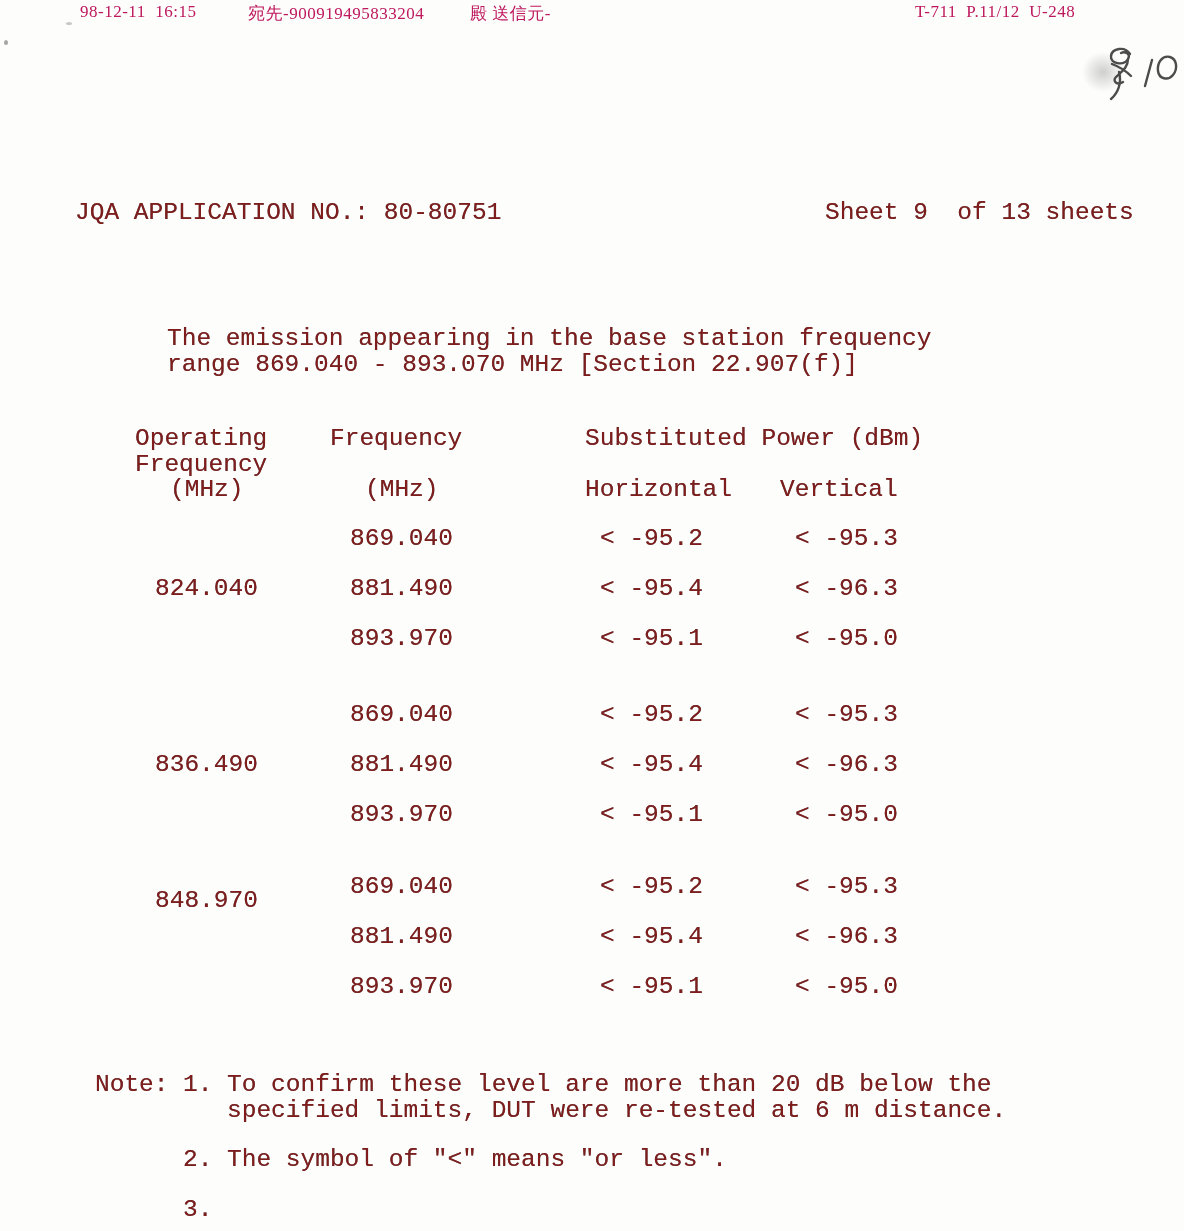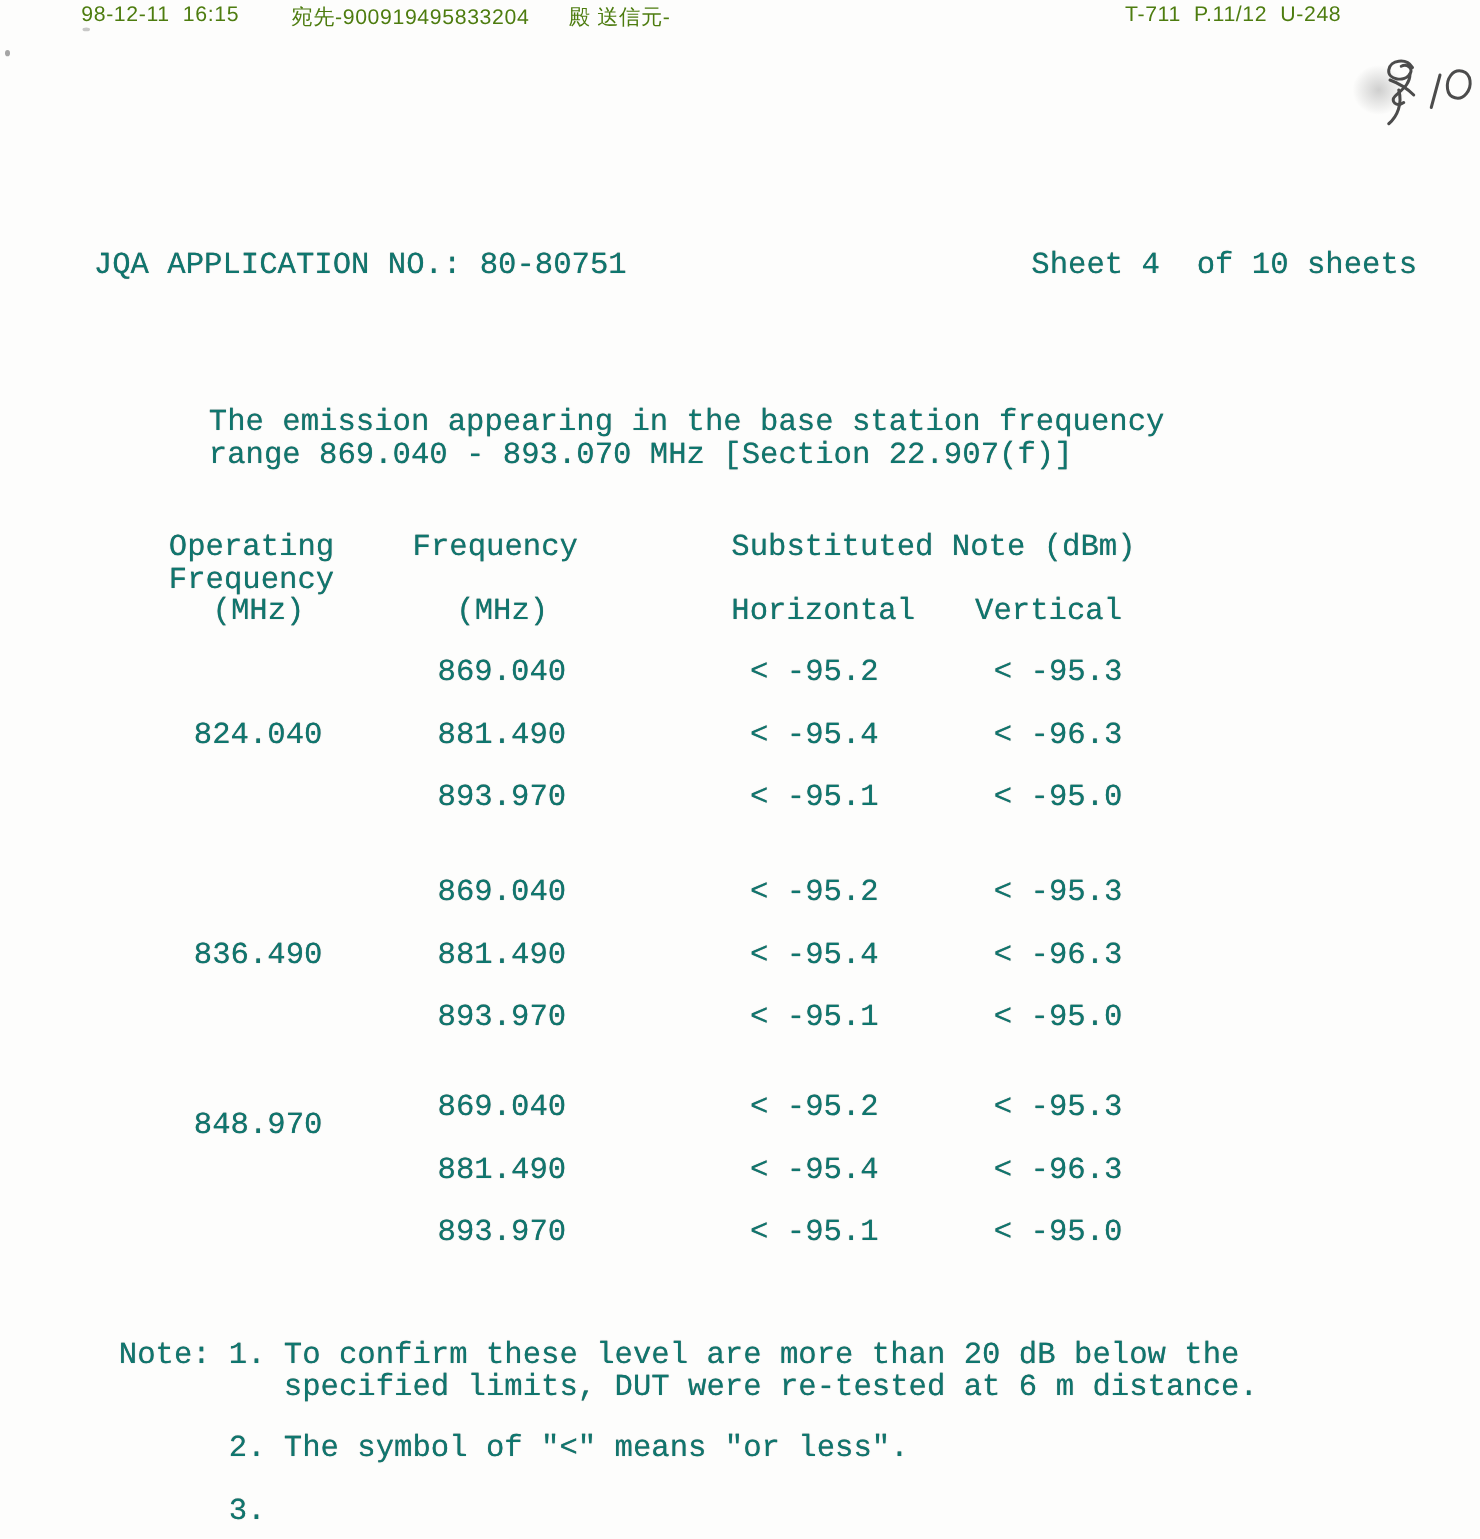--- a/index.html
+++ b/index.html
@@ -9,33 +9,34 @@
     background:#fdfdfc;
     overflow:hidden;
     font-family:"Liberation Mono",monospace;
   }
   
   .t{
     position:absolute;
     font-family:"Liberation Mono",monospace;
     font-size:24.5px;
     line-height:1.05;
-    color:#0f766e;
+    color:#7f1d1d;
     white-space:pre;
     text-shadow:0 0 .55px rgba(62,62,62,.75);
   }
   
   .fax{
     position:absolute;
     top:2px;
-    font-family:Liberation Sans, sans-serif;
+    font-family:Liberation Serif, serif;
     font-size:17px;
-    color:#4d7c0f;
+    color:#be185d;
     white-space:pre;
     letter-spacing:.5px;
+    margin-left:15px;
   }
   .logo-wrap{position:absolute;left:25px;top:124px;width:210px;height:72px;}
   .speck{position:absolute;background:#777;border-radius:50%;opacity:.65;}
   .smudge{
     position:absolute;left:1082px;top:52px;width:42px;height:40px;
     background:radial-gradient(closest-side,rgba(120,120,120,.35),rgba(120,120,120,0));
     border-radius:50%;
   }
   .handmark{position:absolute;left:1088px;top:42px;}
 </style>
@@ -59,31 +60,31 @@
       <path d="M40,17 c0,9 -7,13 -12,18 c-4,4 1,9 7,5"></path>
       <path d="M24,22 c8,3 14,7 19,12"></path>
       <path d="M31,30 c3,11 -1,21 -8,27"></path>
       <path d="M64,18 l-7,26"></path>
       <path d="M82,15 c-8,-2 -13,6 -12,14 c1,8 10,10 15,4 c5,-6 4,-16 -3,-18"></path>
     </g>
   </svg>
 
 
   <div class="t" style="left:75px;top:200px">JQA APPLICATION NO.: 80-80751</div>
-  <div class="t" style="left:825px;top:200px">Sheet 4  of 10 sheets</div>
+  <div class="t" style="left:825px;top:200px">Sheet 9  of 13 sheets</div>
 
   <div class="t" style="left:167px;top:326px">The emission appearing in the base station frequency</div>
   <div class="t" style="left:167px;top:352px">range 869.040 - 893.070 MHz [Section 22.907(f)]</div>
 
   <div class="t" style="left:135px;top:426px">Operating</div>
   <div class="t" style="left:135px;top:452px">Frequency</div>
   <div class="t" style="left:170px;top:477px">(MHz)</div>
   <div class="t" style="left:330px;top:426px">Frequency</div>
   <div class="t" style="left:365px;top:477px">(MHz)</div>
-  <div class="t" style="left:585px;top:426px">Substituted Note (dBm)</div>
+  <div class="t" style="left:585px;top:426px">Substituted Power (dBm)</div>
   <div class="t" style="left:585px;top:477px">Horizontal</div>
   <div class="t" style="left:780px;top:477px">Vertical</div>
 
   <div class="t" style="left:155px;top:576px">824.040</div>
   <div class="t" style="left:350px;top:526px">869.040</div>
   <div class="t" style="left:600px;top:526px">&lt; -95.2</div>
   <div class="t" style="left:795px;top:526px">&lt; -95.3</div>
   <div class="t" style="left:350px;top:576px">881.490</div>
   <div class="t" style="left:600px;top:576px">&lt; -95.4</div>
   <div class="t" style="left:795px;top:576px">&lt; -96.3</div>

